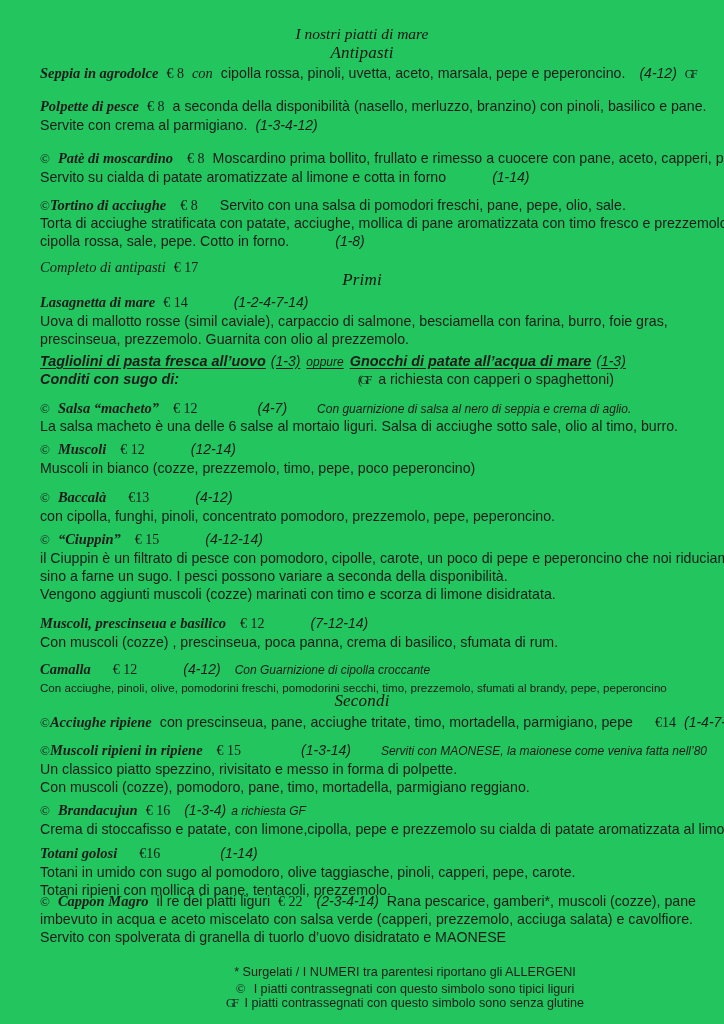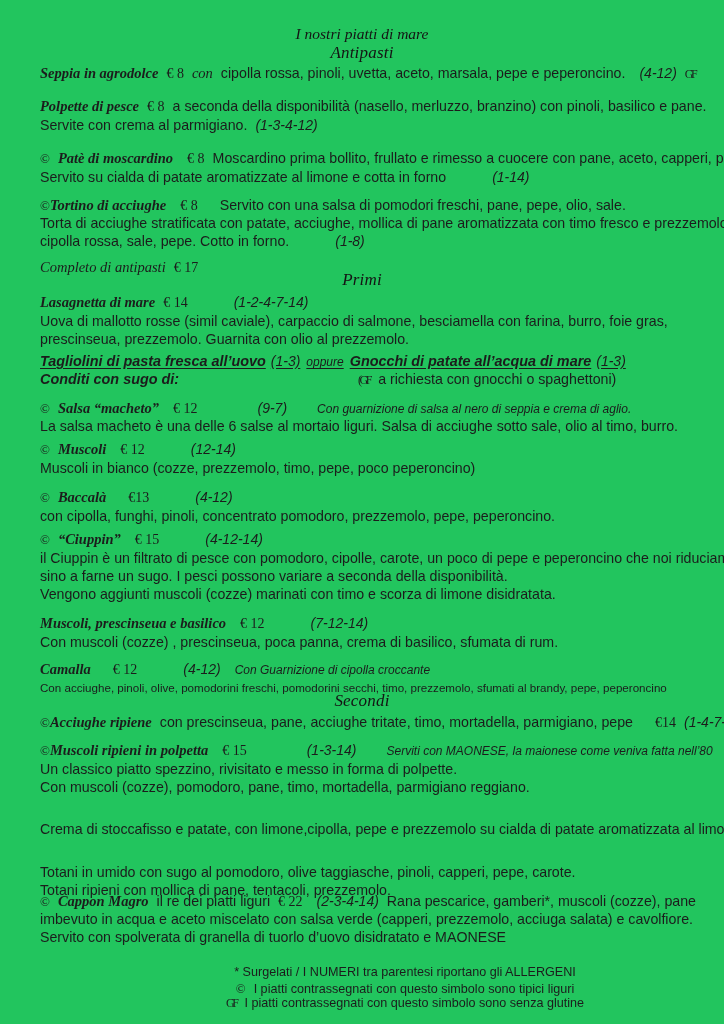--- a/index.html
+++ b/index.html
@@ -168,25 +168,25 @@
     <span class="desc">prescinseua, prezzemolo. Guarnita con olio al prezzemolo.</span>
   </div>
 
   <div class="row underline-block" style="top:353px;">
     <span class="bold-ital-sans">Tagliolini di pasta fresca all’uovo</span><span class="sp" style="width:5px;"></span><span class="allerg">(1-3)</span><span class="sp" style="width:6px;"></span><span class="note-ital">oppure</span><span class="sp" style="width:6px;"></span><span class="bold-ital-sans">Gnocchi di patate all’acqua di mare</span><span class="sp" style="width:5px;"></span><span class="allerg">(1-3)</span>
   </div>
   <div class="row" style="top:371px;">
     <span class="bold-ital-sans">Conditi con sugo di:</span>
   </div>
   <div class="row" style="top:371px; left:358px;">
-    <span class="gf">(GF</span><span class="sp" style="width:6px;"></span><span class="desc">a richiesta con gnocchi o spaghettoni)</span>
+    <span class="gf">(GF</span><span class="sp" style="width:6px;"></span><span class="desc">a richiesta con capperi o spaghettoni)</span>
   </div>
 
   <div class="row" style="top:400px;">
-    <span class="lig">©</span><span class="sp sp8"></span><span class="dish">Salsa “macheto”</span><span class="sp sp14"></span><span class="price">€ 12</span><span class="sp sp60"></span><span class="allerg">(9-7)</span><span class="sp sp30"></span><span class="note-ital">Con guarnizione di salsa al nero di seppia e crema di aglio.</span>
+    <span class="lig">©</span><span class="sp sp8"></span><span class="dish">Salsa “macheto”</span><span class="sp sp14"></span><span class="price">€ 12</span><span class="sp sp60"></span><span class="allerg">(4-7)</span><span class="sp sp30"></span><span class="note-ital">Con guarnizione di salsa al nero di seppia e crema di aglio.</span>
   </div>
   <div class="row" style="top:418px;">
     <span class="desc">La salsa macheto è una delle 6 salse al mortaio liguri. Salsa di acciughe sotto sale, olio al timo, burro.</span>
   </div>
 
   <div class="row" style="top:441px;">
     <span class="lig">©</span><span class="sp sp8"></span><span class="dish">Muscoli</span><span class="sp sp14"></span><span class="price">€ 12</span><span class="sp sp46"></span><span class="allerg">(12-14)</span>
   </div>
   <div class="row" style="top:460px;">
     <span class="desc">Muscoli in bianco (cozze, prezzemolo, timo, pepe, poco peperoncino)</span>
@@ -226,33 +226,39 @@
 
   <div class="row" style="top:679px;">
     <span class="desc-sm">Con acciughe, pinoli, olive, pomodorini freschi, pomodorini secchi, timo, prezzemolo, sfumati al brandy, pepe, peperoncino</span>
   </div>
 
   <div class="row" style="top:714px;">
     <span class="lig">©</span><span class="dish">Acciughe ripiene</span><span class="sp sp8"></span><span class="desc">con prescinseua, pane, acciughe tritate, timo, mortadella, parmigiano, pepe</span><span class="sp sp22"></span><span class="price">€14</span><span class="sp sp8"></span><span class="allerg">(1-4-7-12</span>
   </div>
 
   <div class="row" style="top:742px;">
-    <span class="lig">©</span><span class="dish">Muscoli ripieni in polpetta</span><span class="sp sp14"></span><span class="price">€ 15</span><span class="sp sp60"></span><span class="allerg">(1-3-14)</span><span class="sp sp30"></span><span class="note-ital">Serviti con MAONESE, la maionese come veniva fatta nell’80</span>
+    <span class="lig">©</span><span class="dish">Muscoli ripieni in ripiene</span><span class="sp sp14"></span><span class="price">€ 15</span><span class="sp sp60"></span><span class="allerg">(1-3-14)</span><span class="sp sp30"></span><span class="note-ital">Serviti con MAONESE, la maionese come veniva fatta nell’80</span>
   </div>
   <div class="row" style="top:761px;">
     <span class="desc">Un classico piatto spezzino,  rivisitato e messo in forma di polpette.</span>
   </div>
   <div class="row" style="top:779px;">
     <span class="desc">Con muscoli (cozze), pomodoro, pane, timo, mortadella, parmigiano reggiano.</span>
   </div>
 
+  <div class="row" style="top:802px;">
+    <span class="lig">©</span><span class="sp sp8"></span><span class="dish">Brandacujun</span><span class="sp sp8"></span><span class="price">€ 16</span><span class="sp sp14"></span><span class="allerg">(1-3-4)</span><span class="sp" style="width:5px;"></span><span class="note-ital">a richiesta GF</span>
+  </div>
   <div class="row" style="top:821px;">
     <span class="desc">Crema di stoccafisso e patate, con limone,cipolla, pepe e prezzemolo su cialda di patate aromatizzata al limone</span>
   </div>
 
+  <div class="row" style="top:845px;">
+    <span class="dish">Totani golosi</span><span class="sp sp22"></span><span class="price">€16</span><span class="sp sp60"></span><span class="allerg">(1-14)</span>
+  </div>
   <div class="row" style="top:864px;">
     <span class="desc">Totani in umido con sugo al pomodoro, olive taggiasche, pinoli, capperi, pepe, carote.</span>
   </div>
   <div class="row" style="top:882px;">
     <span class="desc">Totani ripieni con mollica di pane, tentacoli, prezzemolo.</span>
   </div>
 
   <div class="row" style="top:893px;">
     <span class="lig">©</span><span class="sp sp8"></span><span class="dish">Cappon Magro</span><span class="sp sp8"></span><span class="desc">il re dei piatti liguri</span><span class="sp sp8"></span><span class="price">€ 22</span><span class="sp sp14"></span><span class="allerg">(2-3-4-14)</span><span class="sp sp8"></span><span class="desc">Rana pescarice, gamberi*, muscoli (cozze), pane</span>
   </div>

